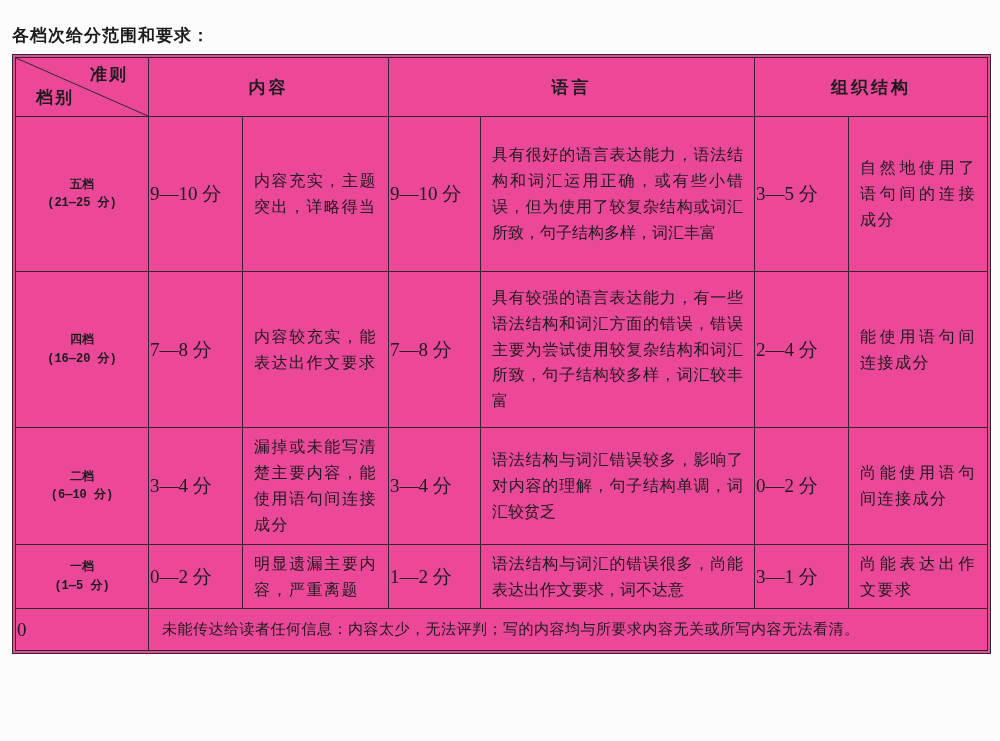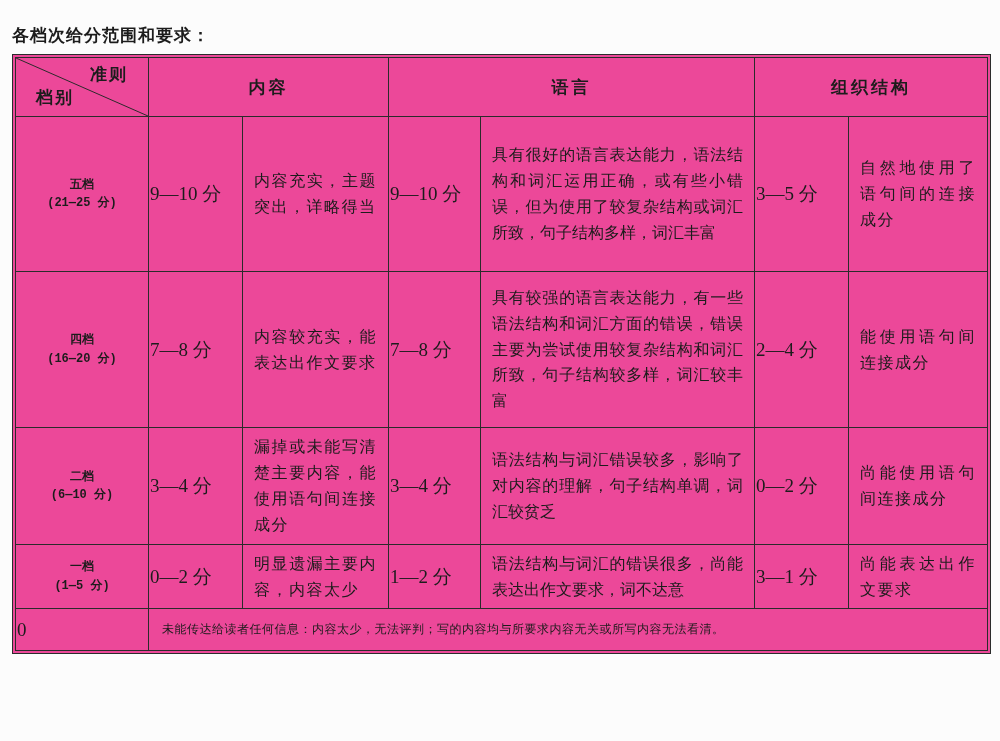--- a/index.html
+++ b/index.html
@@ -83,21 +83,21 @@
   }
   td.desc {
     text-align: justify;
     text-justify: inter-character;
     font-size: 16px;
     line-height: 1.62;
     padding: 6px 11px;
   }
   td.desc-narrow { letter-spacing: 1.5px; }
   td.zero-desc {
-    font-size: 12px;
+    font-size: 15px;
     padding: 4px 13px;
     letter-spacing: 0.5px;
     white-space: nowrap;
     overflow: hidden;
   }
 </style>
 </head>
 <body>
 
 <div class="page">
@@ -168,21 +168,21 @@
         <td class="score">0—2 分</td>
         <td class="desc desc-narrow">尚能使用语句间连接成分</td>
       </tr>
 
       <tr class="row-1">
         <td class="level">
           <div>一档</div>
           <div class="range">(1—5 分)</div>
         </td>
         <td class="score">0—2 分</td>
-        <td class="desc desc-narrow">明显遗漏主要内容，内容太少</td>
+        <td class="desc desc-narrow">明显遗漏主要内容，严重离题</td>
         <td class="score">1—2 分</td>
         <td class="desc">语法结构与词汇的错误很多，尚能表达出作文要求，词不达意</td>
         <td class="score">3—1 分</td>
         <td class="desc desc-narrow">尚能表达出作文要求</td>
       </tr>
 
       <tr class="row-0">
         <td class="score">0</td>
         <td class="zero-desc" colspan="6">未能传达给读者任何信息：内容太少，无法评判；写的内容均与所要求内容无关或所写内容无法看清。</td>
       </tr>

